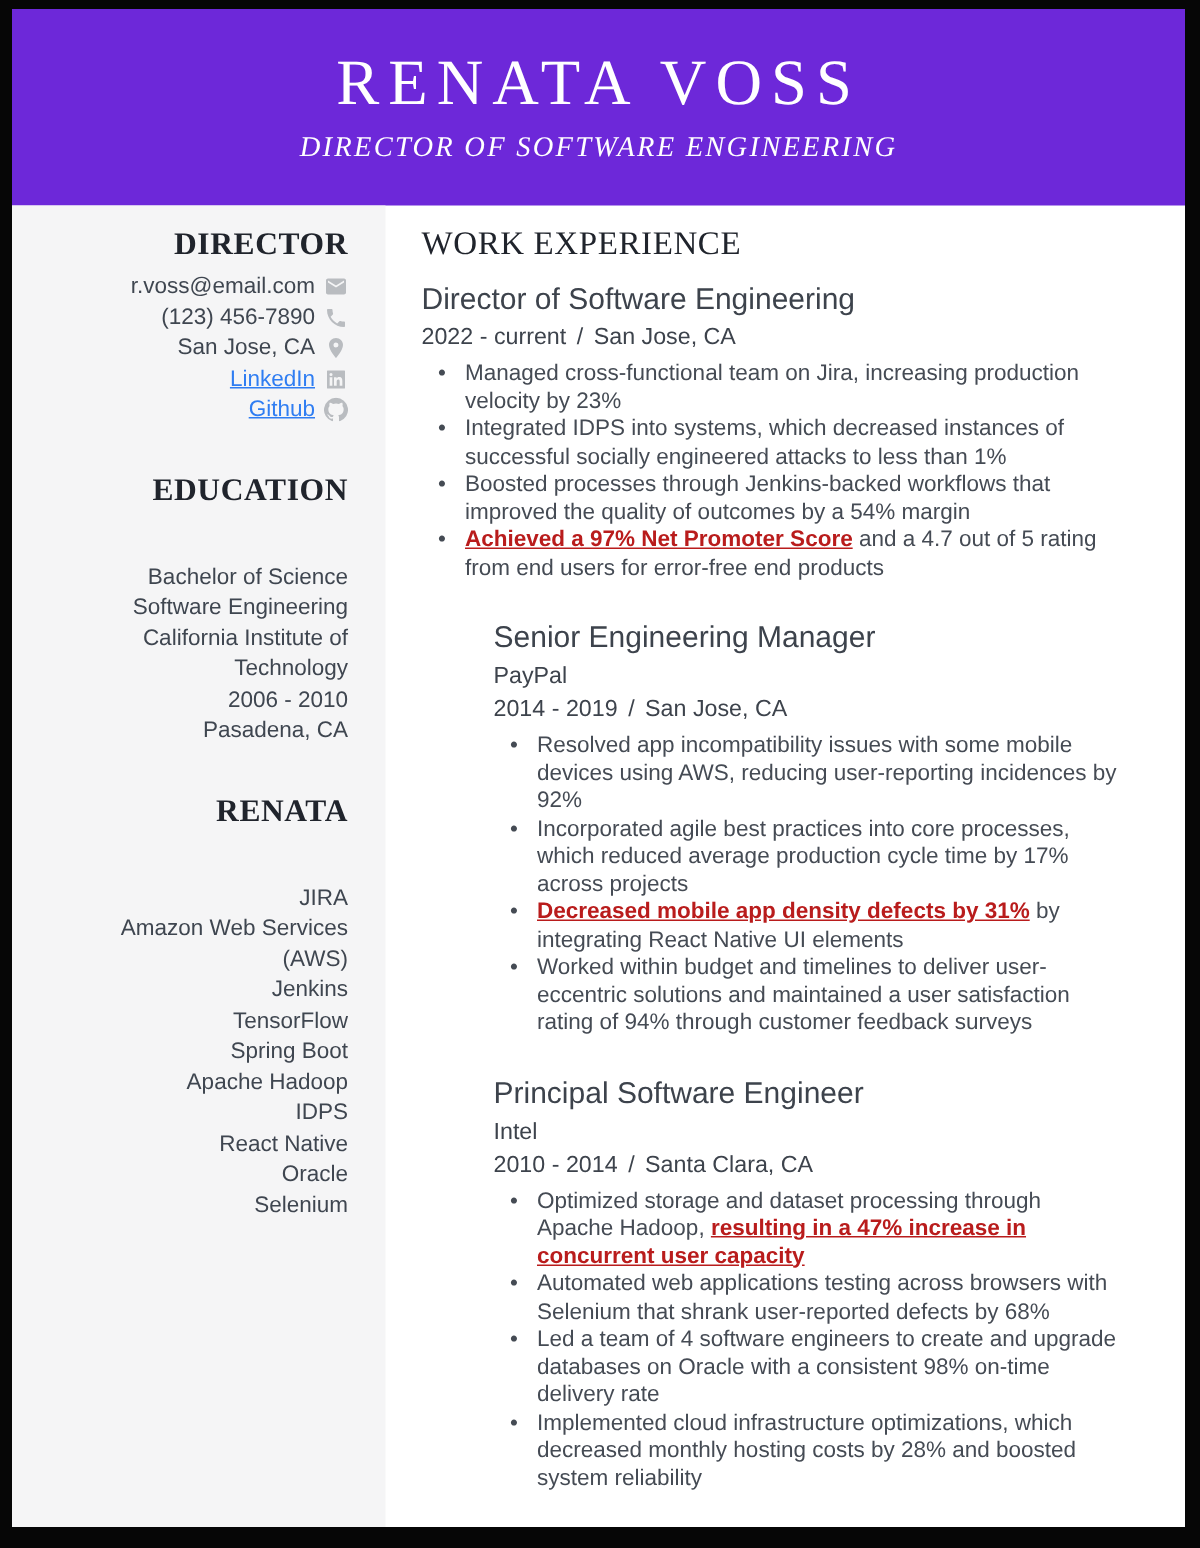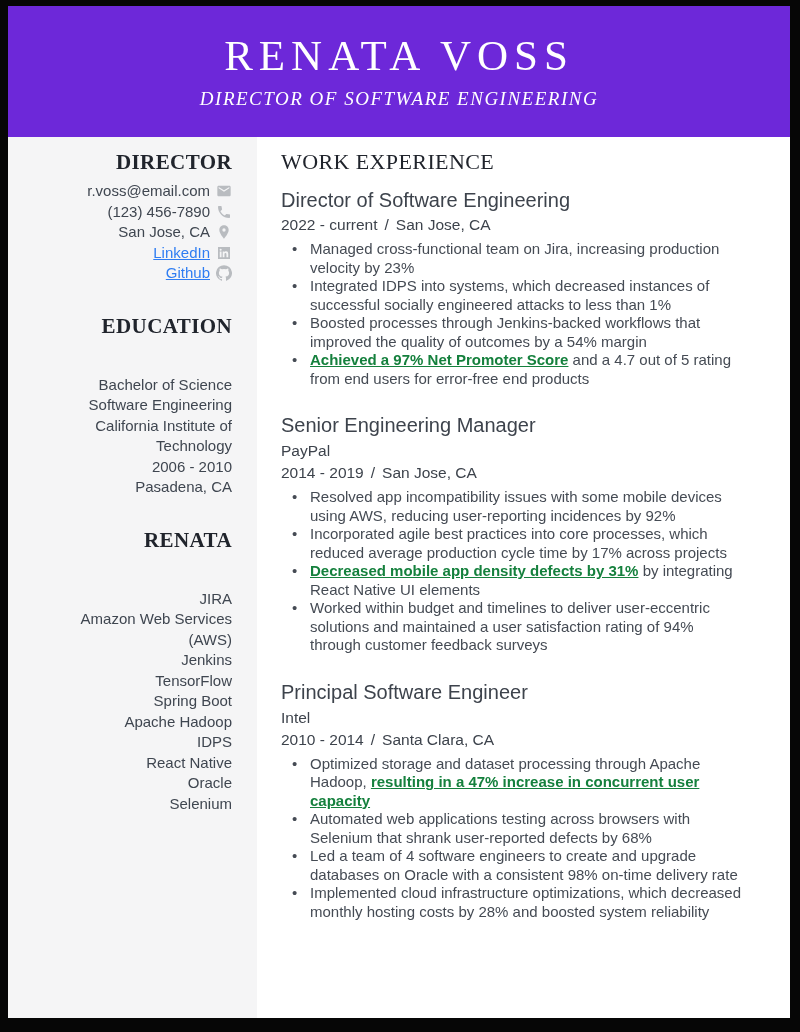--- a/index.html
+++ b/index.html
@@ -60,35 +60,35 @@
     flex:1;min-width:0;
     padding:12px 44px 0 24px;box-sizing:border-box;
     color:#454b54;
   }
   .main-heading{
     font-family:"Liberation Serif","DejaVu Serif",serif;
     font-weight:400;font-size:22px;color:#20242c;
     letter-spacing:.4px;margin:0;line-height:26px;
   }
   .job{margin-top:12px;}
-  .job + .job{margin-top:24px;}
+  .job + .job{margin-top:24px;margin-left:48px;}
   .job-title{font-size:20px;color:#3d434c;line-height:26px;}
   .job-company{font-size:15.5px;color:#3d434c;line-height:21px;margin-top:2px;}
   .job-dates{font-size:15.5px;color:#3d434c;line-height:21px;margin-top:1px;}
   .date-sep{margin:0 7px;}
   .bullets{list-style:none;margin:5px 0 0 0;padding:0;}
   .bullets li{
     position:relative;padding-left:29px;
     font-size:15px;line-height:18.5px;color:#454b54;
   }
   .bullets li::before{
     content:"\2022";position:absolute;left:11px;top:0;
     font-size:15px;color:#454b54;
   }
-  .em{font-weight:bold;text-decoration:underline;color:#15803d;}
+  .em{font-weight:bold;text-decoration:underline;color:#b91c1c;}
 </style>
 </head>
 <body>
 
 <div class="page">
 
   <div class="header">
     <div class="name">RENATA VOSS</div>
     <div class="subtitle">DIRECTOR OF SOFTWARE ENGINEERING</div>
   </div>

